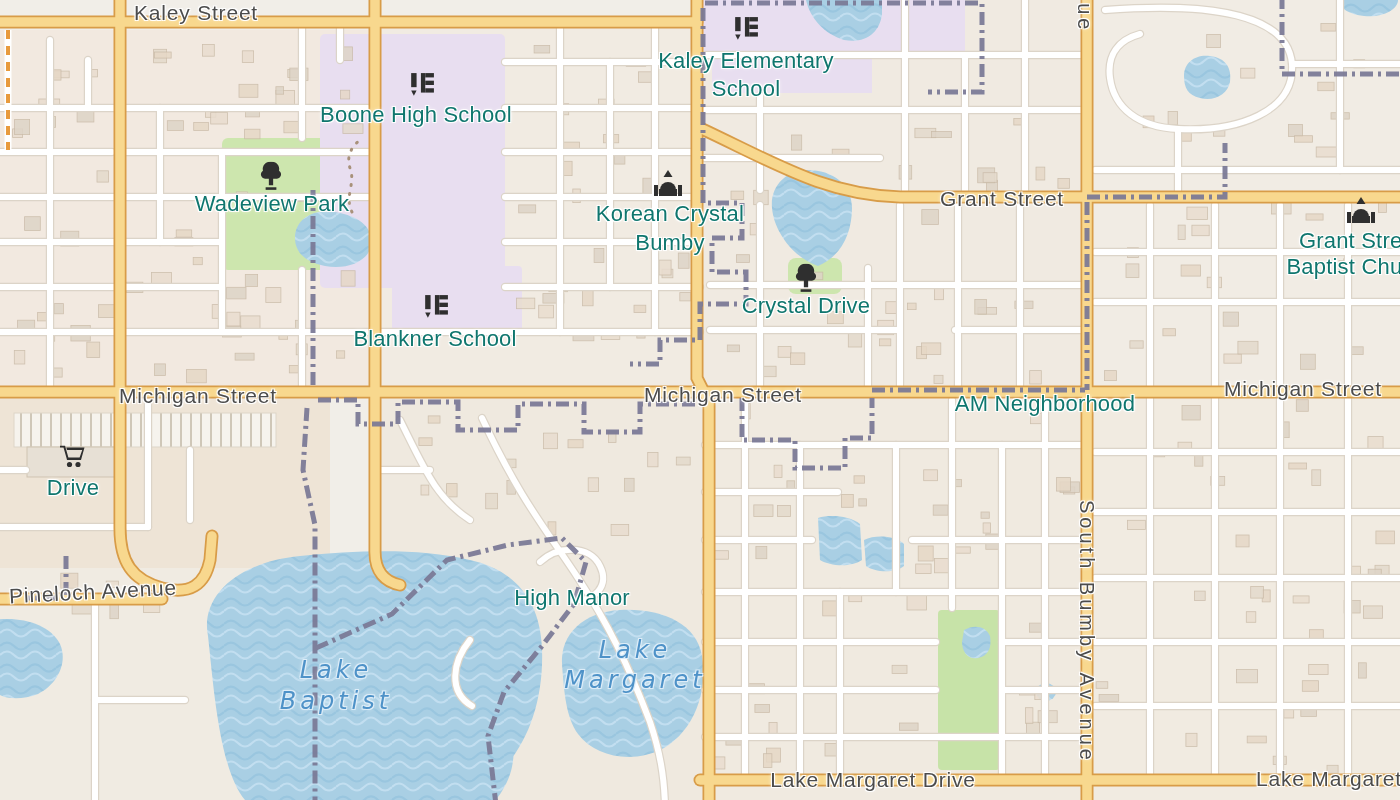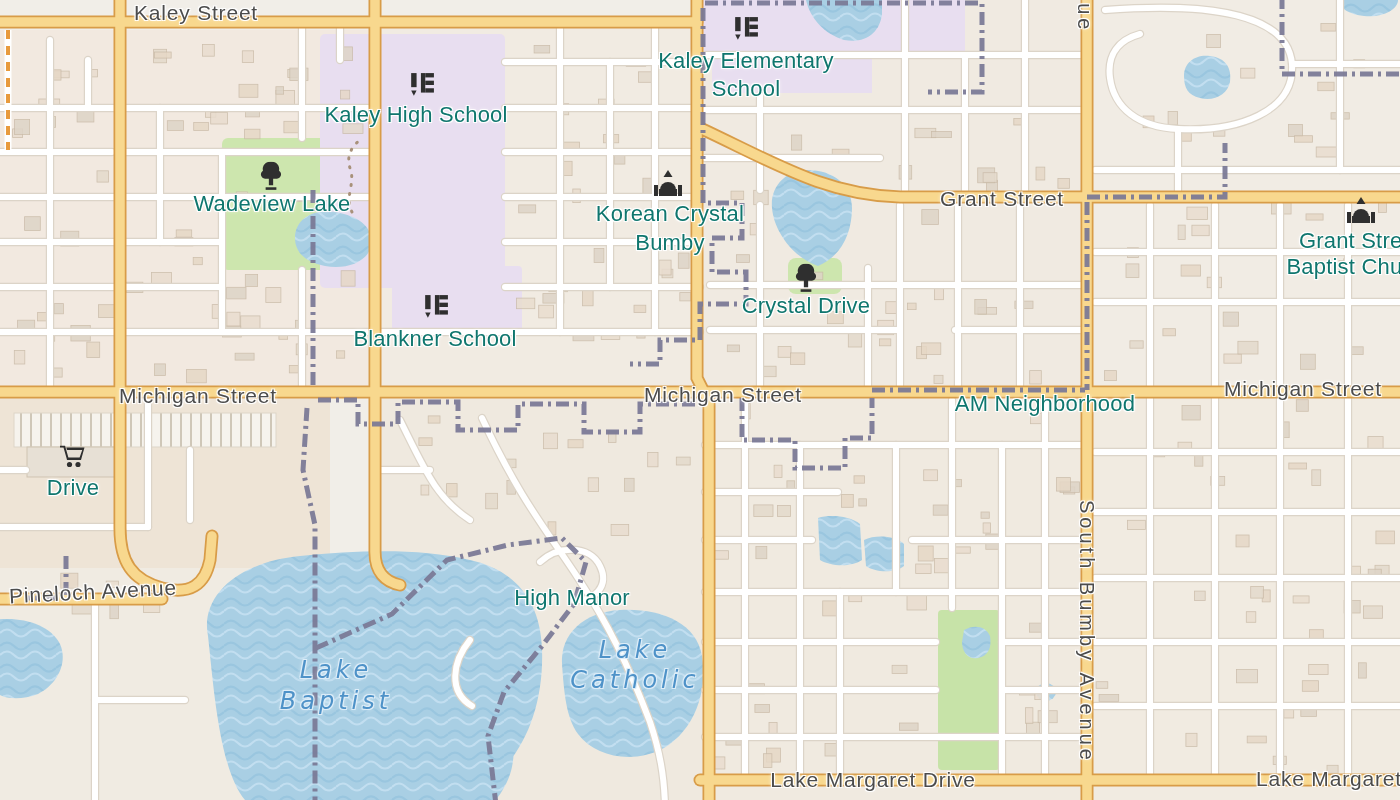--- a/index.html
+++ b/index.html
@@ -626,31 +626,31 @@
   <div class="lbl" style="left:1002px;top:199px">Grant Street</div>
   <div class="lbl" style="left:198px;top:396px">Michigan Street</div>
   <div class="lbl" style="left:723px;top:395px">Michigan Street</div>
   <div class="lbl edge" style="left:1224px;top:389px">Michigan Street</div>
   <div class="lbl tilt" style="left:93px;top:592px">Pineloch Avenue</div>
   <div class="lbl" style="left:873px;top:780px">Lake Margaret Drive</div>
   <div class="lbl edge" style="left:1256px;top:779px">Lake Margaret Drive</div>
   <div class="vlbl" style="left:1096px;top:-58px">Avenue</div>
   <div class="vlbl" style="left:1098px;top:500px">South Bumby Avenue</div>
 
-  <div class="poi" style="left:416px;top:115px">Kaley High School</div>
+  <div class="poi" style="left:416px;top:115px">Boone High School</div>
   <div class="poi" style="left:746px;top:61px">Kaley Elementary</div>
   <div class="poi" style="left:746px;top:89px">School</div>
-  <div class="poi" style="left:272px;top:204px">Wadeview Lake</div>
+  <div class="poi" style="left:272px;top:204px">Wadeview Park</div>
   <div class="poi" style="left:670px;top:214px">Korean Crystal</div>
   <div class="poi" style="left:670px;top:243px">Bumby</div>
   <div class="poi" style="left:806px;top:306px">Crystal Drive</div>
   <div class="poi" style="left:435px;top:339px">Blankner School</div>
   <div class="poi" style="left:1360px;top:241px">Grant Street</div>
   <div class="poi" style="left:1360px;top:267px">Baptist Church</div>
   <div class="poi" style="left:1045px;top:404px">AM Neighborhood</div>
   <div class="poi" style="left:73px;top:488px">Drive</div>
   <div class="poi" style="left:572px;top:598px">High Manor</div>
 
   <div class="wlbl" style="left:336px;top:670px">Lake</div>
   <div class="wlbl" style="left:336px;top:701px">Baptist</div>
   <div class="wlbl" style="left:635px;top:650px">Lake</div>
-  <div class="wlbl" style="left:635px;top:680px">Catholic</div>
+  <div class="wlbl" style="left:635px;top:680px">Margaret</div>
 </div>
 
 </body></html>

